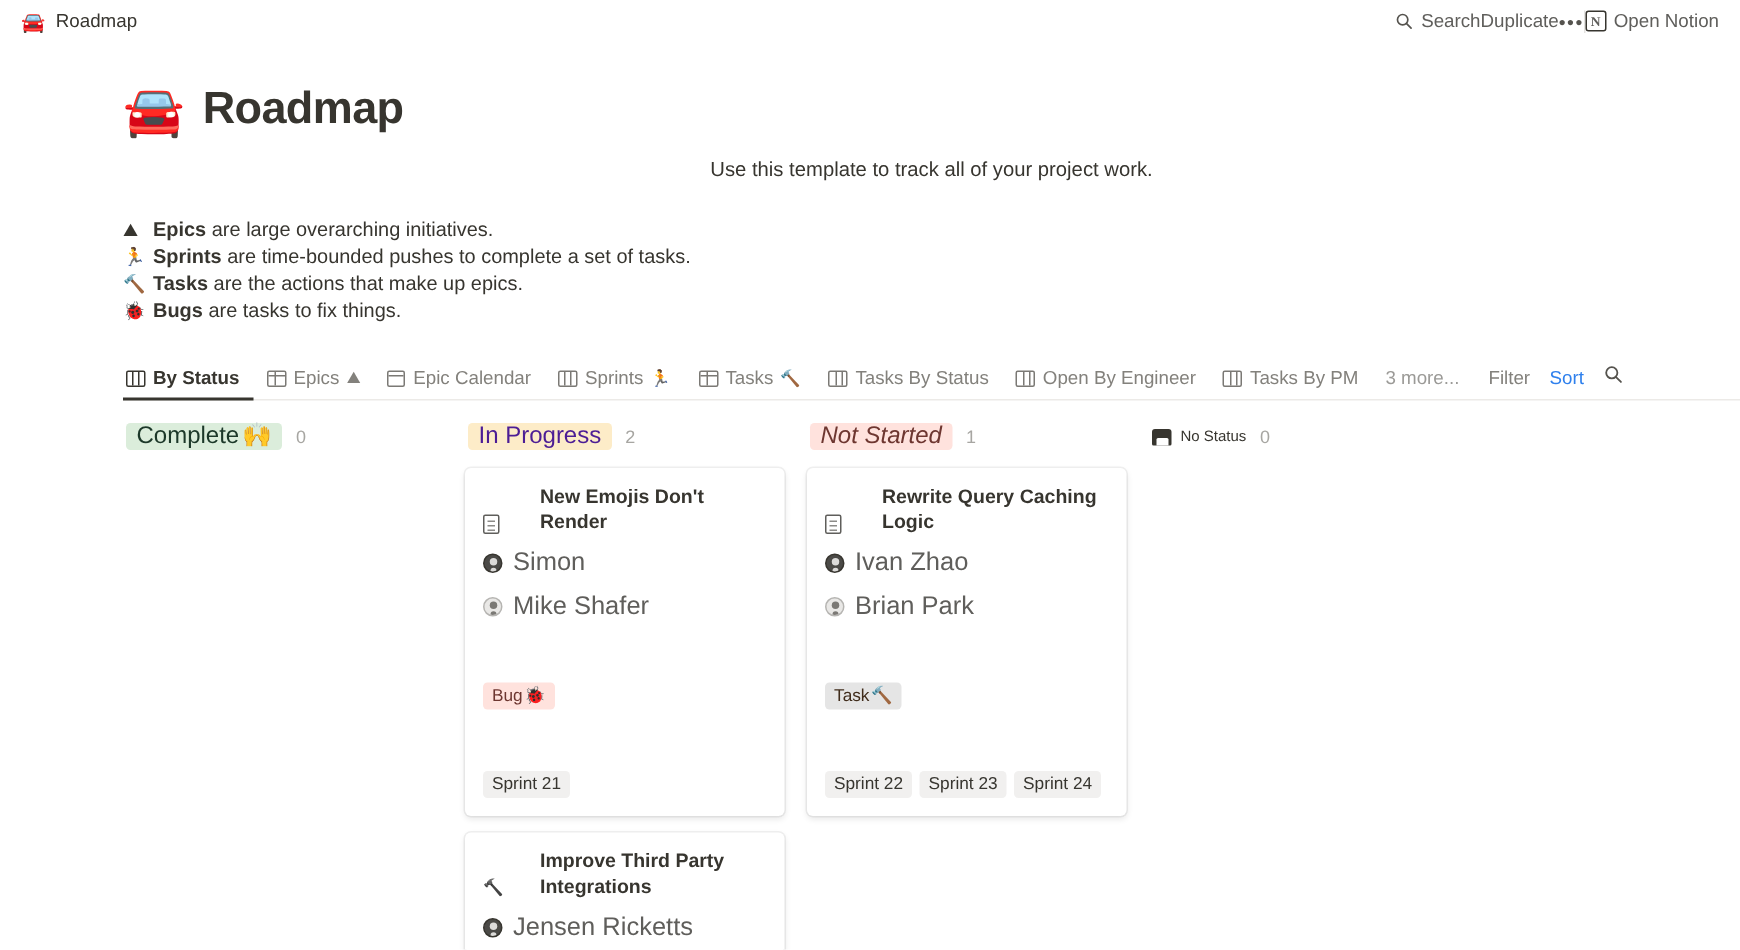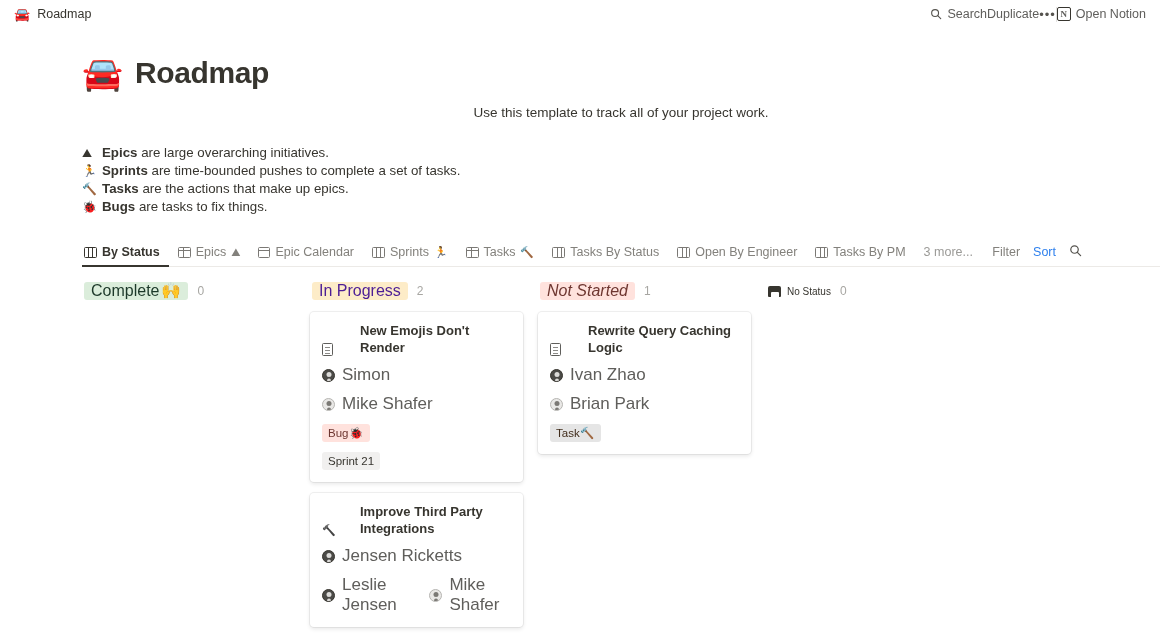--- a/index.html
+++ b/index.html
@@ -167,21 +167,21 @@
     width: 5px; height: 5px; border-radius: 50%; background: #7b7975;
     box-shadow: 0 6px 0 -0.5px #7b7975;
   }
   .avatar.dark { background: #4b4a47; border-color: #37352f; }
   .avatar.dark:after { background: #dcdbd9; box-shadow: 0 6px 0 -0.5px #dcdbd9; }
   .person-name { font-size: 17px; color: #5f5e5b; }
 
   .tag-row { margin-top: 10px; display: flex; gap: 5px; flex-wrap: wrap; }
   .tag {
     font-size: 11.5px; padding: 2px 6px; border-radius: 3px; line-height: 14px;
-    display: inline-flex; align-items: center; gap: 1px; white-space: nowrap;
+    display: inline-flex; align-items: center; gap: 1px; white-space: nowrap; margin-top: 31px;
   }
 </style>
 </head>
 <body>
 
 <div class="topbar">
   <div class="topbar-left">
     <span class="topbar-emoji">🚘</span>
     <span class="topbar-title">Roadmap</span>
   </div>
@@ -384,20 +384,25 @@
               <span class="avatar"></span>
               <span class="person-name">Brian Park</span>
             </span>
           </div>
           <div class="tag-row">
             <span class="tag" id="t-task" style="background: #e5e5e5; color: rgb(64, 44, 27);">
                 <span>Task</span>
                 <span>🔨</span>
               </span>
           </div>
+          <div class="tag-row">
+            <span class="tag" id="t-s22" style="background: rgb(241, 240, 239); color: rgb(55, 53, 47);">Sprint 22</span>
+            <span class="tag" id="t-s23" style="background: rgb(241, 240, 239); color: rgb(55, 53, 47);">Sprint 23</span>
+            <span class="tag" id="t-s24" style="background: rgb(241, 240, 239); color: rgb(55, 53, 47);">Sprint 24</span>
+          </div>
         </div>
 
       </div>
     </div>
 
     <div class="column">
       <div class="col-head">
         <span class="nostatus">
           <span class="ic-hidden"></span>
           <span>No Status</span>

